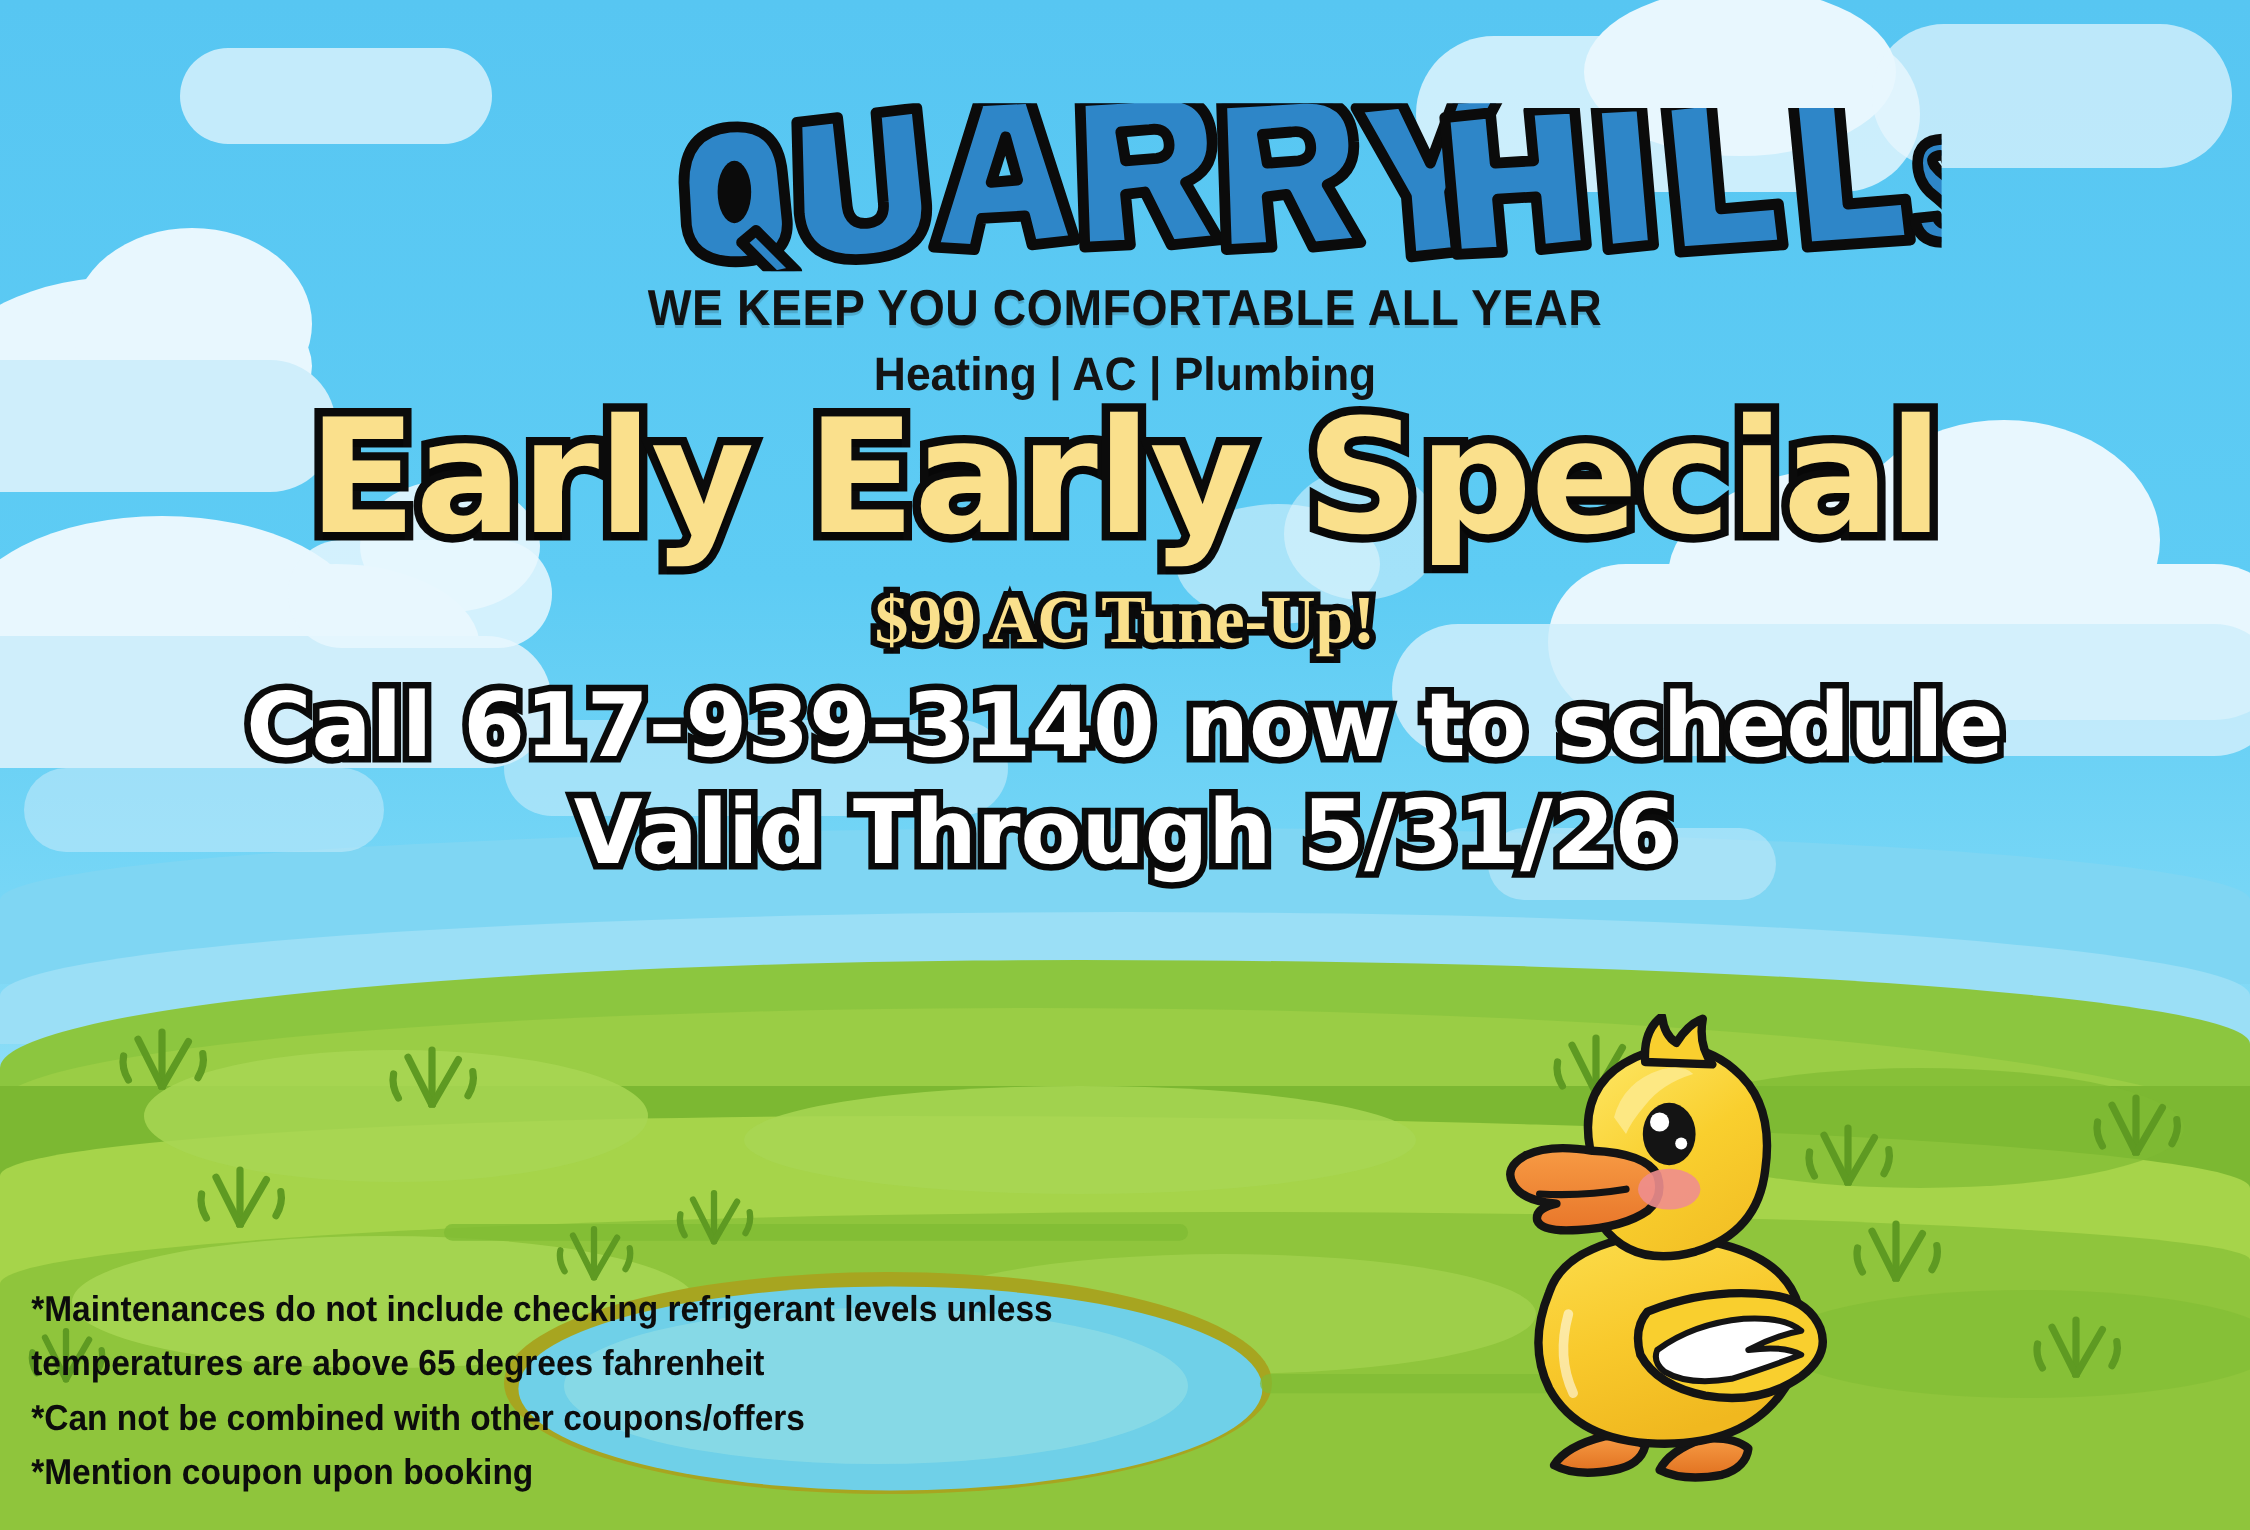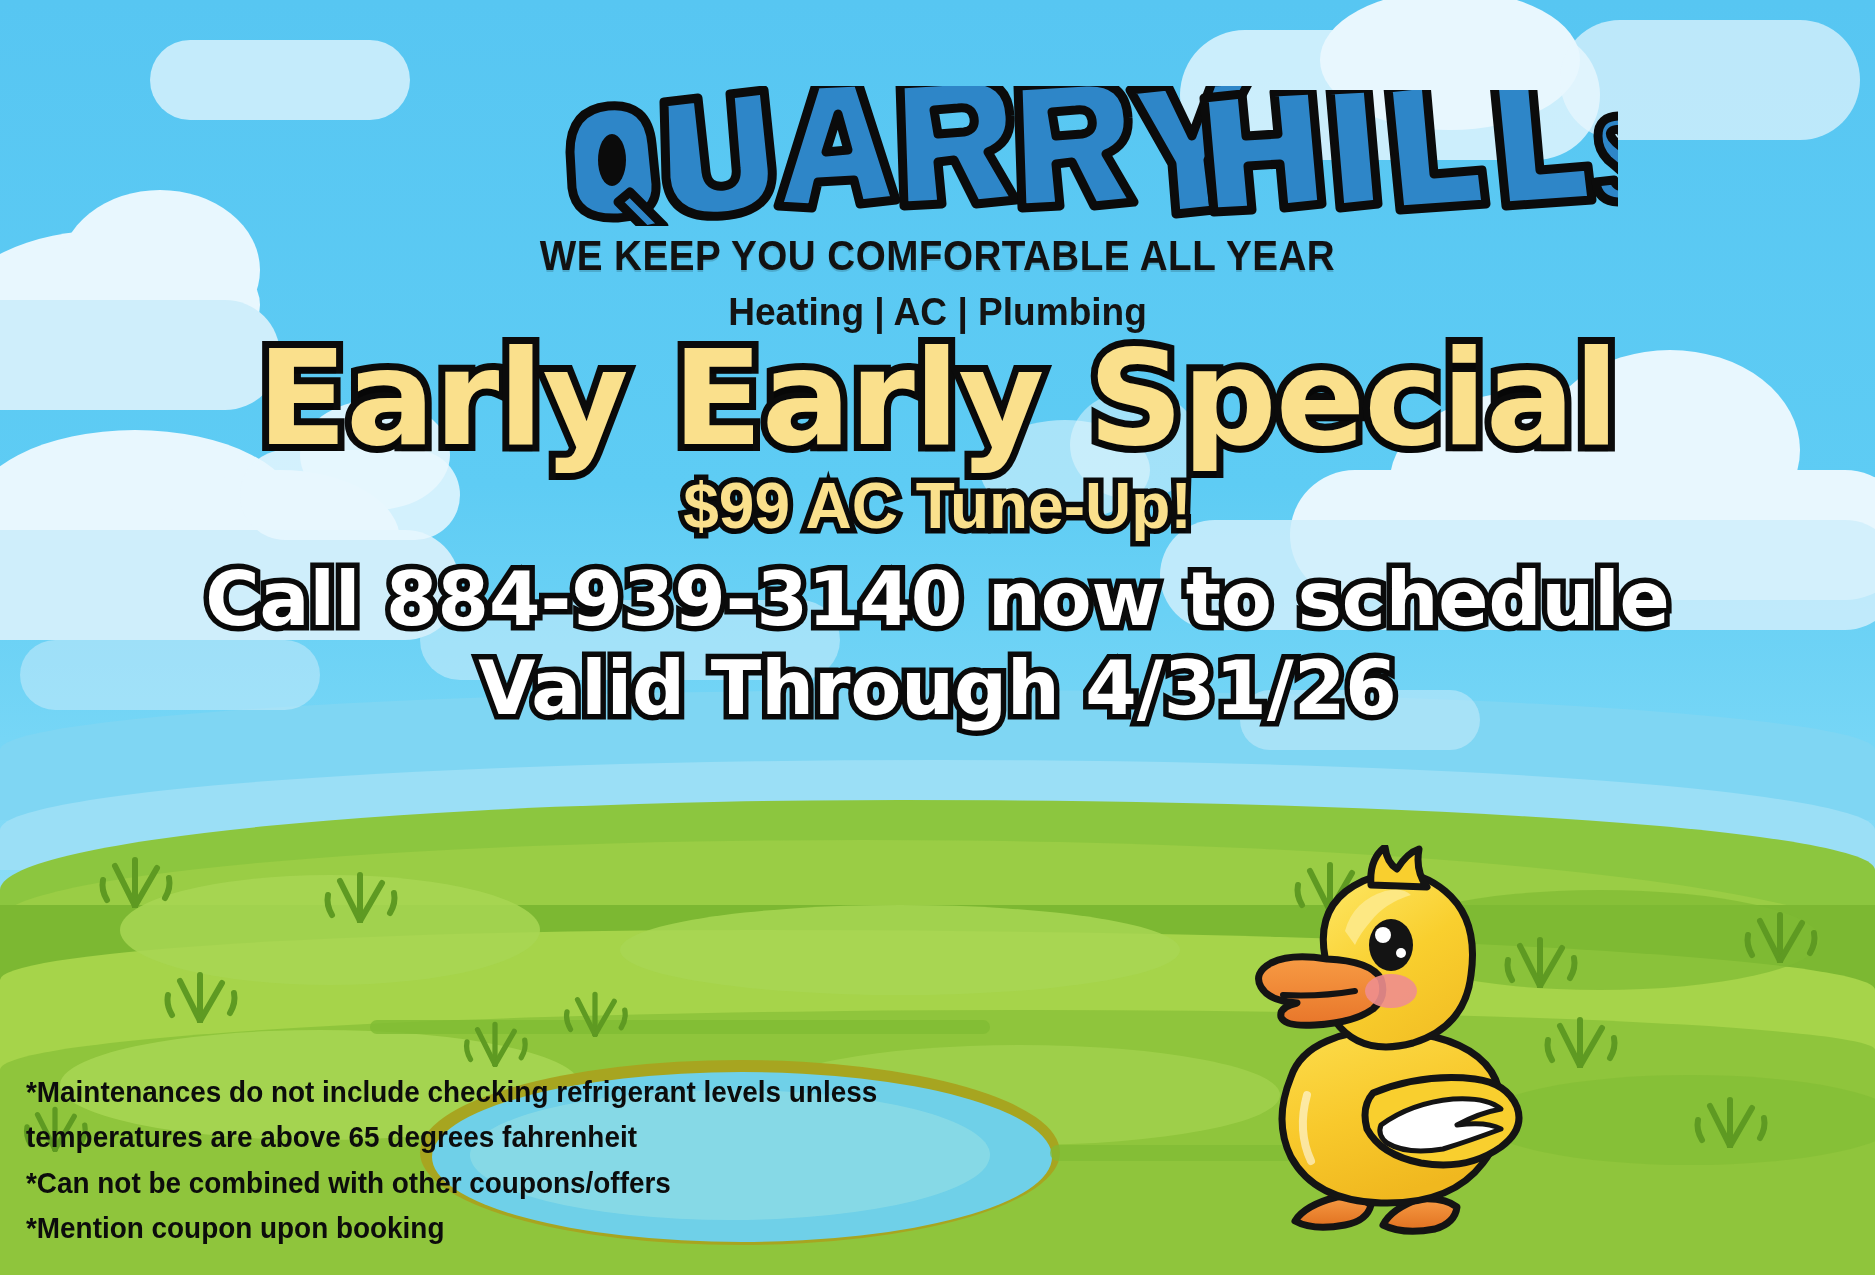--- a/index.html
+++ b/index.html
@@ -65,23 +65,23 @@
 
   .headline {
     font-family:"DejaVu Sans", sans-serif;
     font-weight:bold; font-size:132px; line-height:1.04;
     color:#FAE08C; letter-spacing:-1px;
     -webkit-text-stroke:14px #0B0B0B;
     paint-order:stroke fill;
     text-shadow:0 7px 0 rgba(0,0,0,.30);
   }
   .subhead {
-    font-family:Liberation Sans, sans-serif;
-    font-weight:bold; font-size:64px; line-height:1.15;
-    color:#FAE08C; margin-top:3px;
+    font-family:Liberation Serif, serif;
+    font-weight:bold; font-size:56px; line-height:1.15;
+    color:#FAE08C; margin-top:18px;
     -webkit-text-stroke:11px #0B0B0B;
     paint-order:stroke fill;
     text-shadow:0 5px 0 rgba(0,0,0,.28);
   }
   .calline, .validline {
     font-family:"DejaVu Sans", sans-serif;
     font-weight:bold; color:#FFFFFF;
     -webkit-text-stroke:11px #0B0B0B;
     paint-order:stroke fill;
     text-shadow:0 5px 0 rgba(0,0,0,.25);
@@ -361,22 +361,22 @@
       </svg>
     </div>
 
     <div class="tagline">WE KEEP YOU COMFORTABLE ALL YEAR</div>
     <div class="services">Heating | AC | Plumbing</div>
   </div>
 
   <div class="promo">
     <div class="headline">Early Early Special</div>
     <div class="subhead">$99 AC Tune-Up!</div>
-    <div class="calline">Call 884-939-3140 now to schedule</div>
-    <div class="validline">Valid Through 4/31/26</div>
+    <div class="calline">Call 617-939-3140 now to schedule</div>
+    <div class="validline">Valid Through 5/31/26</div>
   </div>
 
   <div class="duck">
     <svg viewBox="0 0 360 400">
       <defs>
         <linearGradient id="bodyGrad" x1="0" y1="0" x2="0.4" y2="1">
           <stop offset="0%" stop-color="#FCDD4C"></stop>
           <stop offset="55%" stop-color="#F8C92C"></stop>
           <stop offset="100%" stop-color="#F0B81F"></stop>
         </linearGradient>

